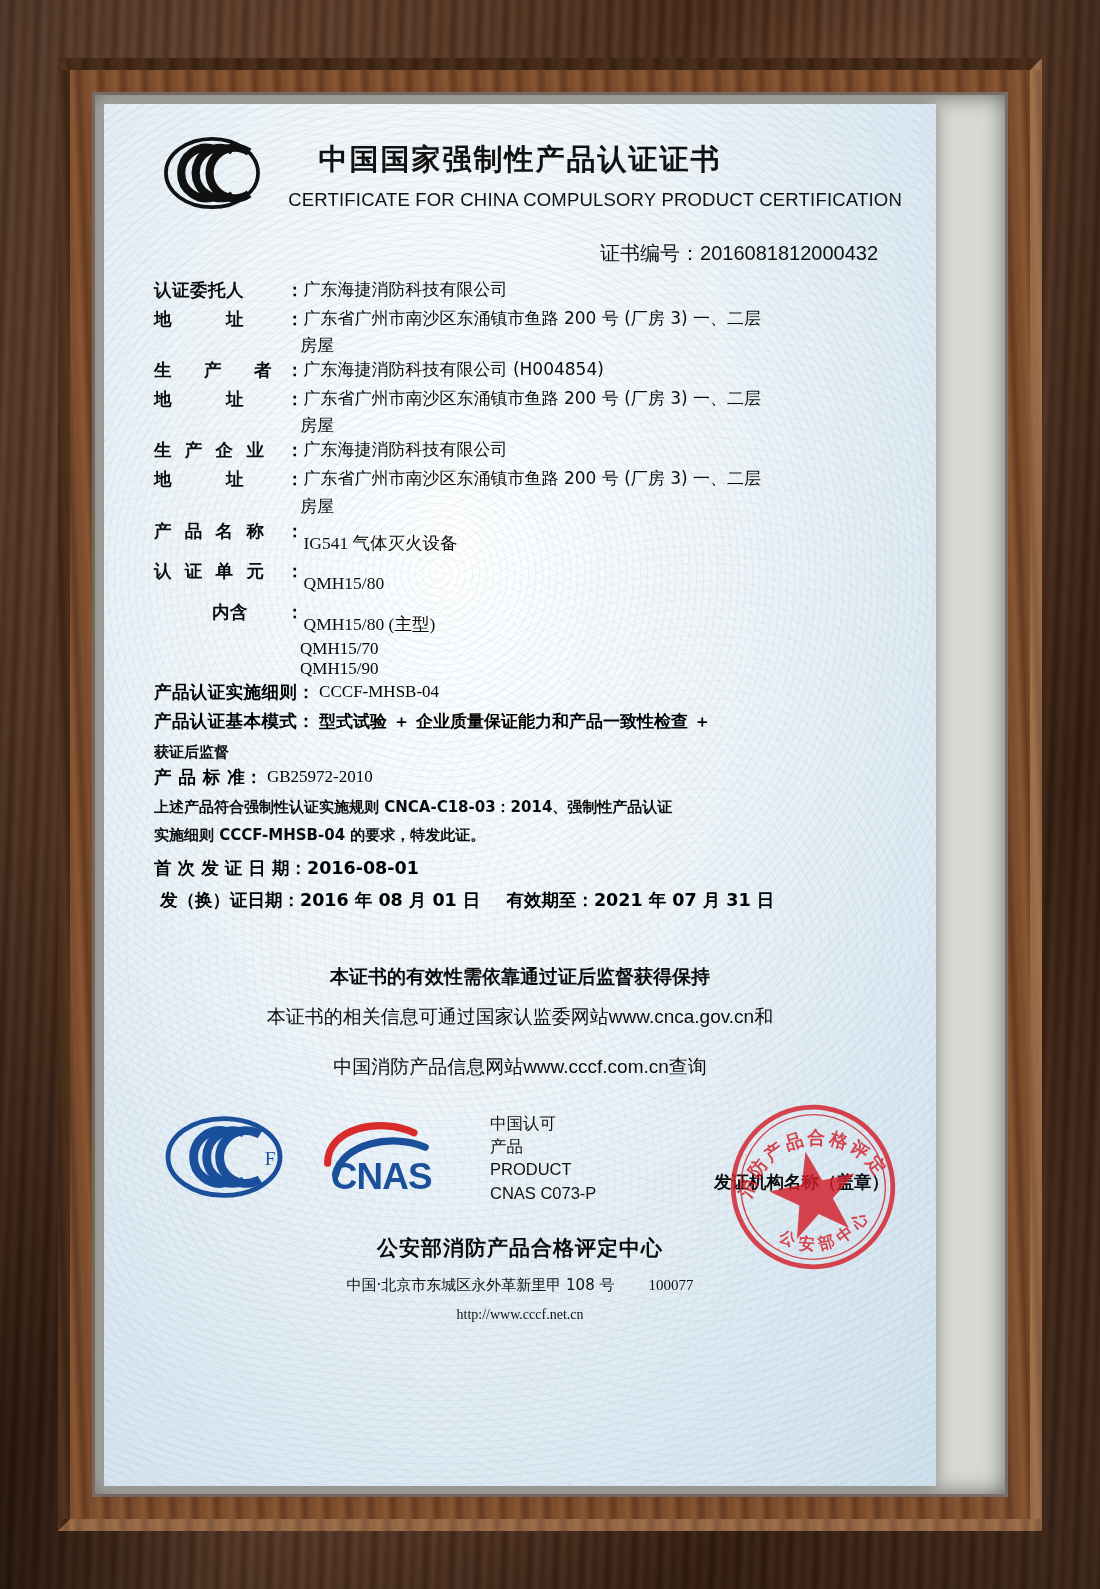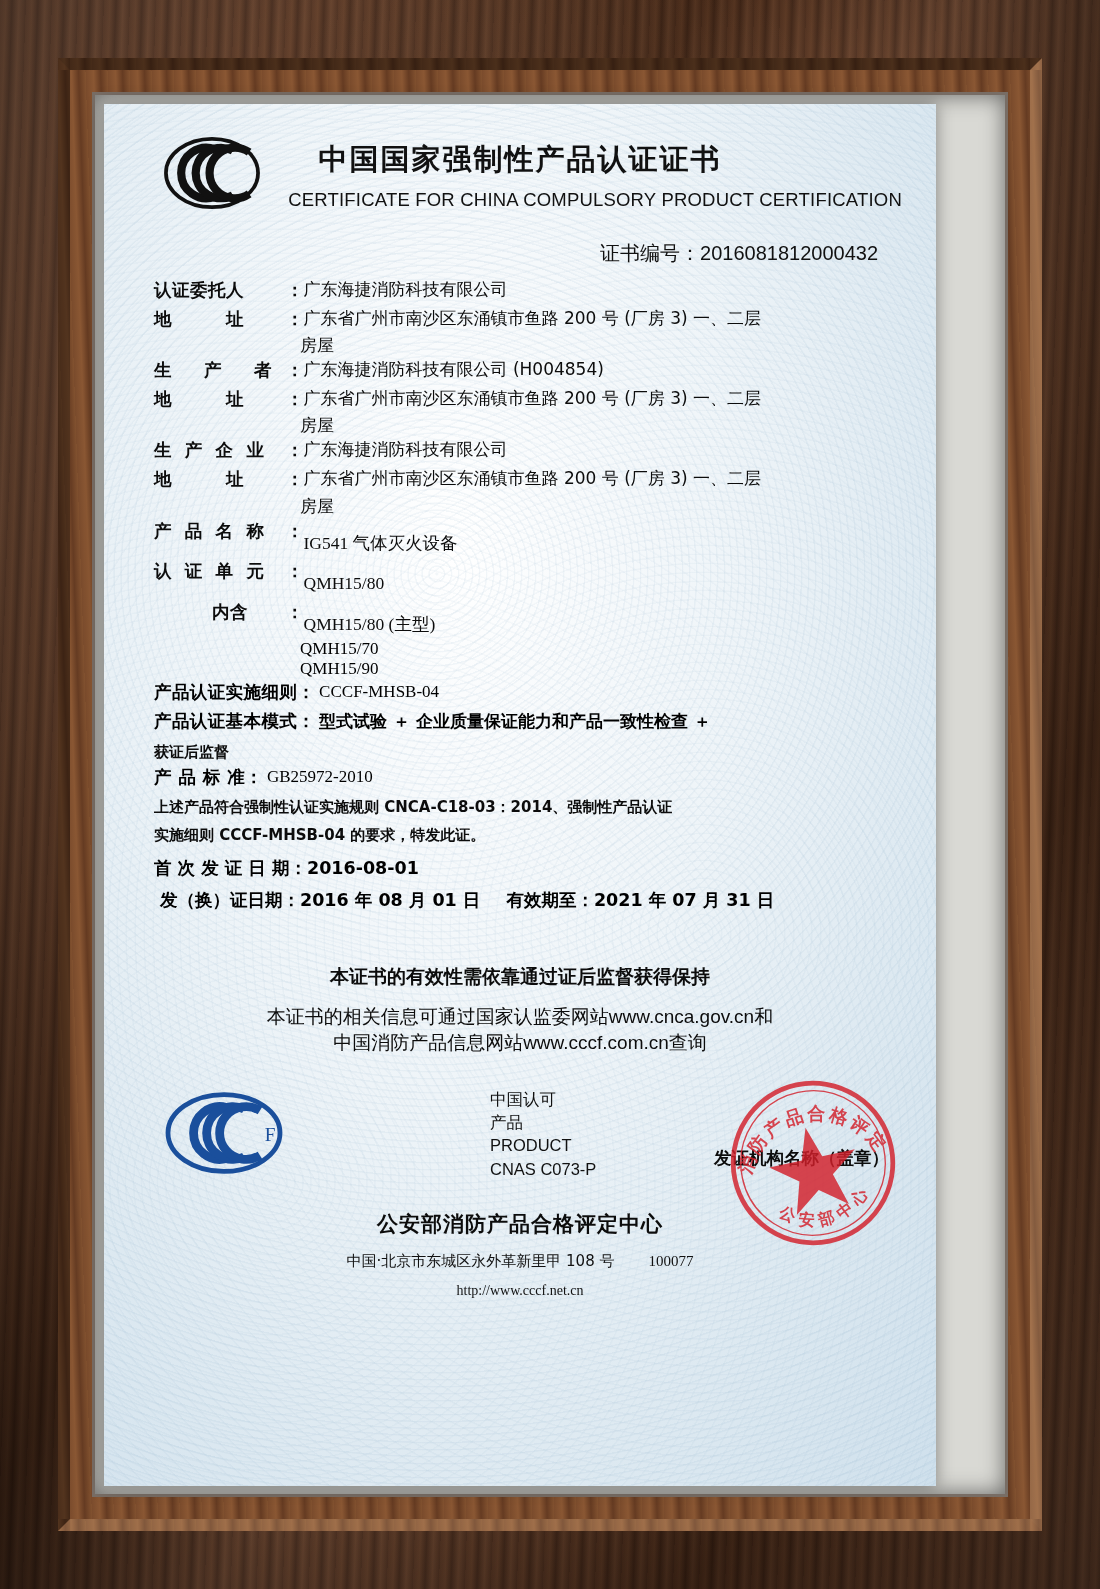--- a/index.html
+++ b/index.html
@@ -112,21 +112,21 @@
   .dates{font-size:17.5px;font-weight:bold;margin-top:8px;padding-left:6px;
     font-family:"DejaVu Sans","Liberation Sans",sans-serif;}
   .dates .gap{display:inline-block;width:26px;}
 
   
   .notes{margin-top:52px;text-align:center;}
   .notes .n1{font-size:19px;font-weight:bold;color:#0c0c0c;
     font-family:"DejaVu Sans","Liberation Sans",sans-serif;}
   .notes .n2{font-size:19px;color:#0c0c0c;margin-top:14px;
     font-family:"DejaVu Sans","Liberation Sans",sans-serif;}
-  .notes .n3{font-size:19px;color:#0c0c0c;margin-top:0;
+  .notes .n3{font-size:19px;color:#0c0c0c;margin-top:24px;
     font-family:"DejaVu Sans","Liberation Sans",sans-serif;}
   .url{font-family:"Liberation Sans",sans-serif;}
 
   
   .logos{position:relative;margin-top:28px;height:120px;}
   .cccf-mark{position:absolute;left:26px;top:6px;width:120px;height:86px;}
   .cnas-mark{position:absolute;left:180px;top:2px;width:160px;height:92px;}
   .cnas-text{position:absolute;left:352px;top:4px;font-size:16.5px;line-height:1.42;color:#111;
     font-family:"DejaVu Sans","Liberation Sans",sans-serif;}
   .cnas-text .en{font-family:"Liberation Sans",sans-serif;}
@@ -276,20 +276,27 @@
         <div class="cccf-mark">
           <svg viewBox="0 0 150 104" width="120" height="86">
             <ellipse cx="75" cy="52" rx="70" ry="48" fill="none" stroke="#1a4f9c" stroke-width="6"></ellipse>
             <path d="M78 20 A33 33 0 1 0 78 84" fill="none" stroke="#1a4f9c" stroke-width="11"></path>
             <path d="M100 22 A33 33 0 1 0 100 82" fill="none" stroke="#1a4f9c" stroke-width="11"></path>
             <path d="M120 24 A33 33 0 1 0 120 80" fill="none" stroke="#1a4f9c" stroke-width="11"></path>
             <text x="126" y="62" font-family="Liberation Serif, serif" font-size="24" fill="#1a4f9c">F</text>
           </svg>
         </div>
 
+        <div class="cnas-mark">
+          <svg viewBox="0 0 200 110" width="160" height="92">
+            <path d="M12 64 C12 20, 78 6, 120 26" fill="none" stroke="#d92b2b" stroke-width="9" stroke-linecap="round"></path>
+            <path d="M22 78 C30 40, 92 26, 134 44" fill="none" stroke="#1a4f9c" stroke-width="9" stroke-linecap="round"></path>
+            <text x="16" y="96" font-family="Liberation Sans, sans-serif" font-size="46" font-weight="bold" fill="#1a4f9c" letter-spacing="-1">CNAS</text>
+          </svg>
+        </div>
 
         <div class="cnas-text">
           <div>中国认可</div>
           <div>产品</div>
           <div class="en">PRODUCT</div>
           <div class="en">CNAS C073-P</div>
         </div>
 
         <div class="issuer-label">发证机构名称（盖章）</div>
 

